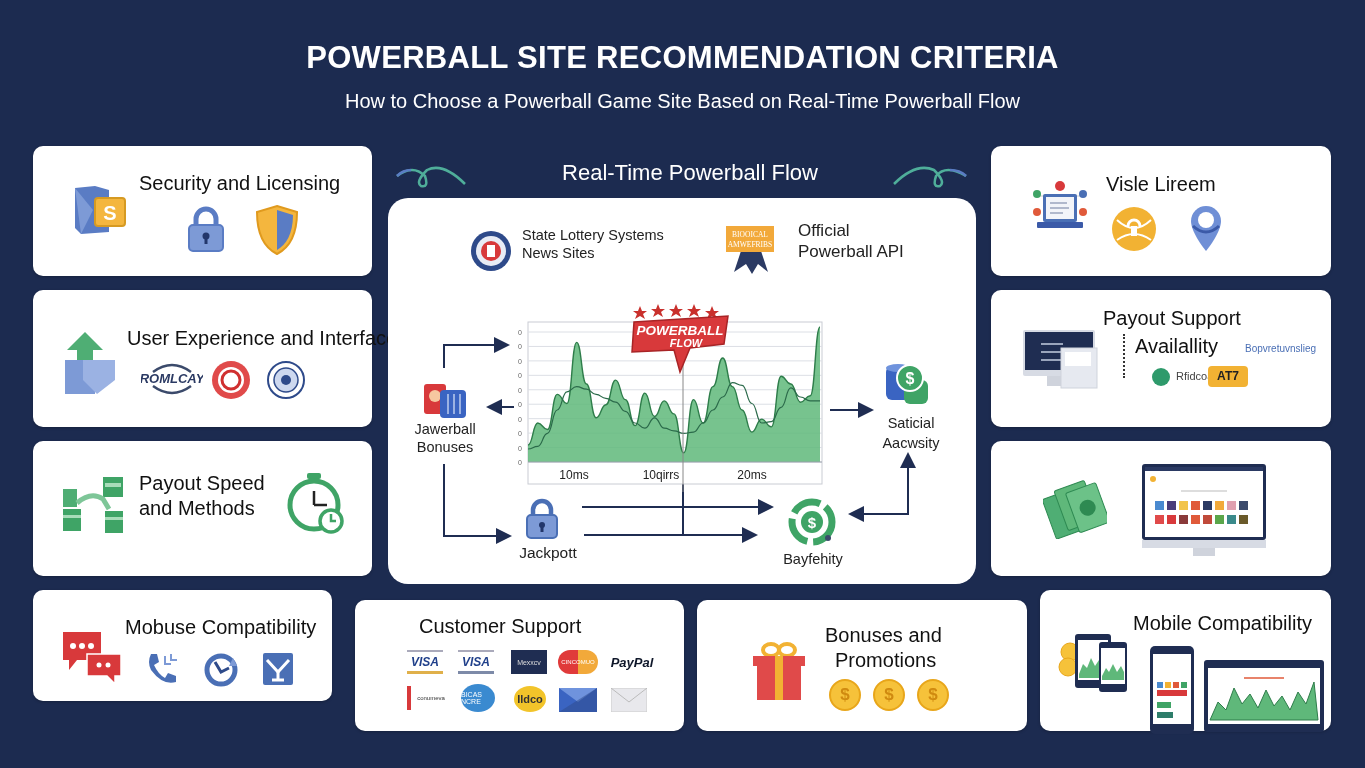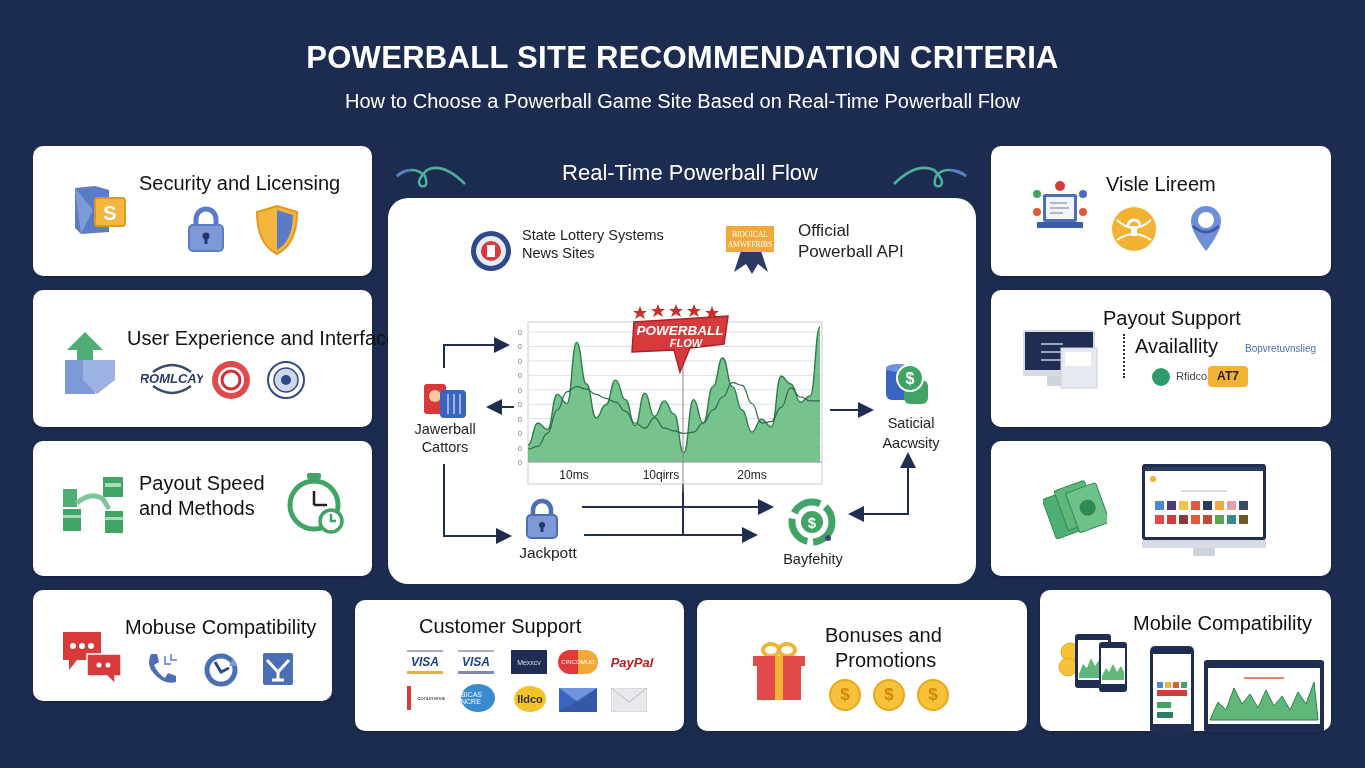--- a/index.html
+++ b/index.html
@@ -234,21 +234,21 @@
       <rect x="2" y="2" width="22" height="30" rx="3" fill="#d8393b"></rect>
       <circle cx="13" cy="14" r="6" fill="#f6c7a0"></circle>
       <rect x="18" y="8" width="26" height="28" rx="4" fill="#3a64c2"></rect>
       <line x1="26" y1="12" x2="26" y2="32" stroke="#9bb2e3" stroke-width="2"></line>
       <line x1="32" y1="12" x2="32" y2="32" stroke="#9bb2e3" stroke-width="2"></line>
       <line x1="38" y1="12" x2="38" y2="32" stroke="#9bb2e3" stroke-width="2"></line>
     </svg>
   </div>
   <div class="lbl" style="left:20px;top:222px;width:74px;font-size:14.5px;">
     <div>Jawerball</div>
-    <div>Cattors</div>
+    <div>Bonuses</div>
   </div>
 
   <div class="abs" style="left:494px;top:164px;">
     <svg width="50" height="46" viewBox="0 0 50 46">
       <rect x="4" y="4" width="24" height="34" rx="6" fill="#3a64c2"></rect>
       <ellipse cx="16" cy="6" rx="12" ry="4" fill="#6f93dd"></ellipse>
       <rect x="22" y="18" width="24" height="24" rx="6" fill="#3fa466"></rect>
       <circle cx="28" cy="16" r="13" fill="#3fa466" stroke="#fff" stroke-width="2"></circle>
       <text x="28" y="22" font-size="16" font-weight="700" fill="#fff" text-anchor="middle" font-family="Liberation Sans, sans-serif">$</text>
     </svg>
@@ -425,21 +425,21 @@
     </svg>
   </div>
 </div>
 
 <div class="card" style="left:355px;top:600px;width:329px;height:131px;">
   <div class="card-title" style="left:64px;top:15px;">Customer Support</div>
   <div class="pay-logo" style="left:52px;top:50px;border-top:2px solid #aab;border-bottom:3px solid #e0b04a;color:#1f3f8a;font-style:italic;">VISA</div>
   <div class="pay-logo" style="left:103px;top:50px;border-top:2px solid #aab;border-bottom:3px solid #7d8aa8;color:#1f3f8a;font-style:italic;">VISA</div>
   <div class="pay-logo" style="left:156px;top:50px;background:#1f2d52;color:#ddd;font-size:7px;font-weight:400;">Mexxcv</div>
   <div class="pay-logo" style="left:203px;top:50px;width:40px;border-radius:12px;background:linear-gradient(90deg,#e03a3a 50%,#f2a93a 50%);color:#fff;font-size:6px;font-weight:400;">CINCOMUO</div>
-  <div class="pay-logo" style="left:252px;top:50px;width:50px;color:#b91c1c;font-style:italic;font-size:13px;">PayPal</div>
+  <div class="pay-logo" style="left:252px;top:50px;width:50px;color:#0f172a;font-style:italic;font-size:13px;">PayPal</div>
   <div class="pay-logo" style="left:52px;top:86px;width:44px;font-size:6px;font-weight:400;color:#333;border-left:4px solid #d8393b;">conumeva</div>
   <div class="pay-logo" style="left:106px;top:84px;width:34px;height:28px;border-radius:50%;background:#3a8ad0;color:#fff;font-size:7px;font-weight:400;">BICAS NCRE</div>
   <div class="pay-logo" style="left:159px;top:86px;width:32px;height:26px;border-radius:50%;background:#f2c42a;color:#333;font-size:11px;">Ildco</div>
   <div class="abs" style="left:204px;top:88px;">
     <svg width="38" height="24" viewBox="0 0 38 24">
         <rect width="38" height="24" fill="#3a64c2"></rect>
         <polygon points="0,0 38,0 19,14" fill="#6f93dd"></polygon>
         <polygon points="0,24 38,0 38,24" fill="#2e4a8a" opacity="0.5"></polygon>
       </svg>
   </div>

